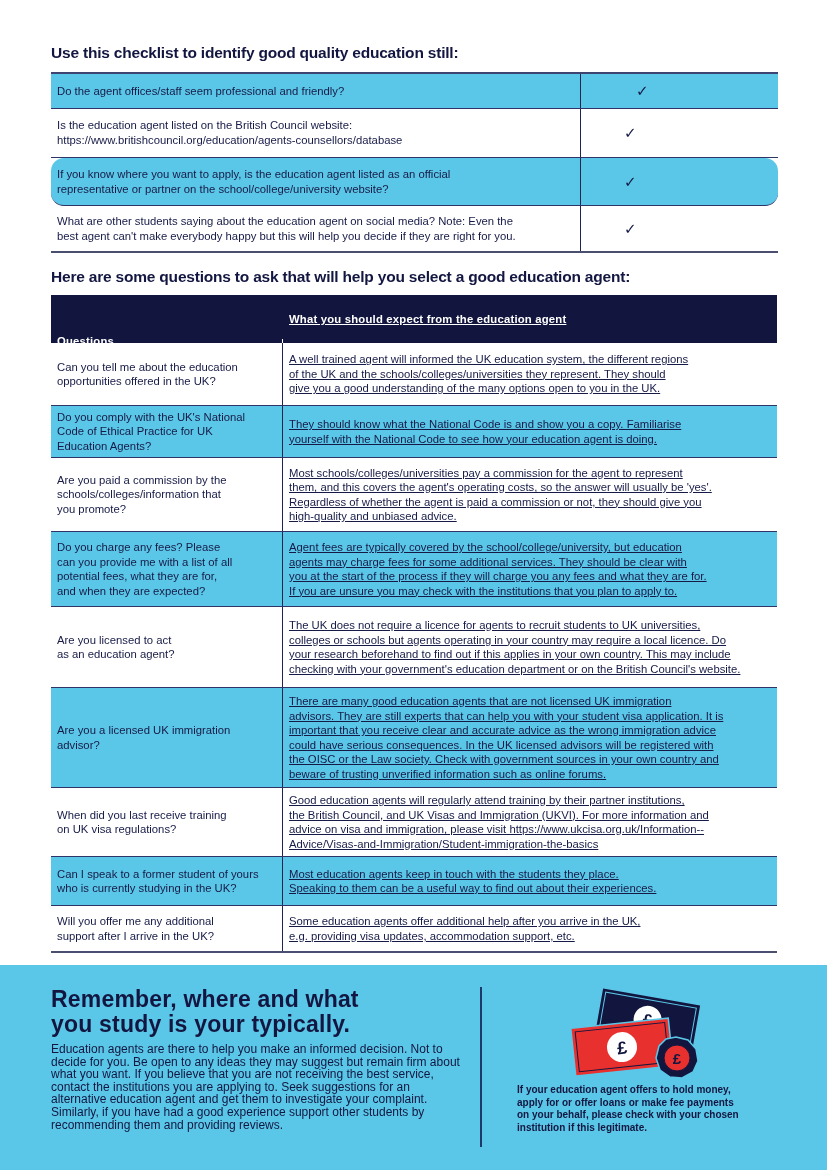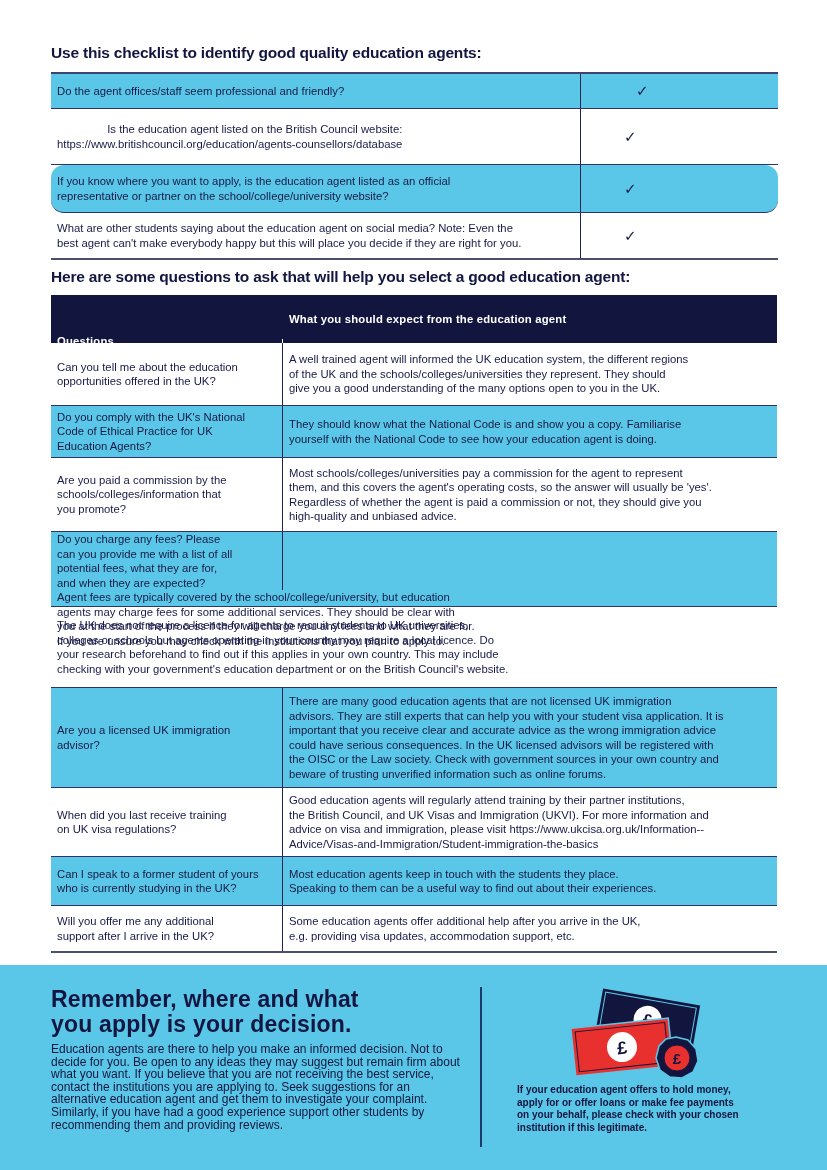--- a/index.html
+++ b/index.html
@@ -45,21 +45,21 @@
   .qt-head .qc { border-right: 1.5px solid #ffffff; margin-top: 44px; }
   .qt-row { display: flex; border-bottom: 1.5px solid #2e3566; }
   .qt-row:last-child { border-bottom: none; }
   .qt-row.blue { background: #5bc7e8; }
   .qc {
     width: 232px; padding: 0 6px; font-size: 11.3px; line-height: 14.5px;
     display: flex; align-items: center; border-right: 1.5px solid #1d2450;
   }
   .ac {
     flex: 1; padding: 0 6px; font-size: 11.3px; line-height: 14.5px;
-    display: flex; align-items: center;
+    display: flex; align-items: center; text-decoration: underline;
   }
   .ac span, .qc span, .cl-q span { white-space: pre-line; }
 
   
   .footer {
     position: absolute; left: 0; top: 965px; width: 827px; height: 205px;
     background: #5bc7e8;
   }
   .remember-title {
     position: absolute; left: 51px; top: 22px; width: 420px;
@@ -79,47 +79,47 @@
   }
   .warning-text {
     position: absolute; left: 517px; top: 119px; width: 250px;
     font-weight: bold; font-size: 10px; line-height: 12.5px; color: #121640;
     white-space: pre-line;
   }
 </style>
 </head>
 <body>
 
-<div class="section-title" style="top:44px;">Use this checklist to identify good quality education agents:</div>
+<div class="section-title" style="top:44px;">Use this checklist to identify good quality education still:</div>
 
 <div class="checklist">
   <div class="cl-row blue" style="height:35px;gap:12px;">
     <div class="cl-q">
         <span>Do the agent offices/staff seem professional and friendly?</span>
       </div>
     <div class="cl-c">✓</div>
   </div>
-  <div class="cl-row" style="height:56px;text-align:right;">
+  <div class="cl-row" style="height:49px;">
     <div class="cl-q">
         <span>Is the education agent listed on the British Council website:
 https://www.britishcouncil.org/education/agents-counsellors/database</span>
       </div>
     <div class="cl-c">✓</div>
   </div>
   <div class="cl-row blue" style="height:48px;border-radius:13px;">
     <div class="cl-q">
         <span>If you know where you want to apply, is the education agent listed as an official
 representative or partner on the school/college/university website?</span>
       </div>
     <div class="cl-c">✓</div>
   </div>
   <div class="cl-row" style="height:45px;">
     <div class="cl-q">
         <span>What are other students saying about the education agent on social media? Note: Even the
-best agent can't make everybody happy but this will place you decide if they are right for you.</span>
+best agent can't make everybody happy but this will help you decide if they are right for you.</span>
       </div>
     <div class="cl-c">✓</div>
   </div>
 </div>
 
 <div class="section-title" style="top:268px;">Here are some questions to ask that will help you select a good education agent:</div>
 
 <div class="qtable">
   <div class="qt-head">
     <div class="qc">Questions</div>
@@ -153,35 +153,39 @@
 schools/colleges/information that
 you promote?</span>
       </div>
     <div class="ac">
         <span>Most schools/colleges/universities pay a commission for the agent to represent
 them, and this covers the agent's operating costs, so the answer will usually be 'yes'.
 Regardless of whether the agent is paid a commission or not, they should give you
 high-quality and unbiased advice.</span>
       </div>
   </div>
-  <div class="qt-row blue" style="height:75px;flex-direction:column;">
+  <div class="qt-row blue" style="height:75px;">
     <div class="qc">
         <span>Do you charge any fees? Please
 can you provide me with a list of all
 potential fees, what they are for,
 and when they are expected?</span>
       </div>
     <div class="ac">
         <span>Agent fees are typically covered by the school/college/university, but education
 agents may charge fees for some additional services. They should be clear with
 you at the start of the process if they will charge you any fees and what they are for.
 If you are unsure you may check with the institutions that you plan to apply to.</span>
       </div>
   </div>
   <div class="qt-row" style="height:81px;">
+    <div class="qc">
+        <span>Are you licensed to act
+as an education agent?</span>
+      </div>
     <div class="ac">
         <span>The UK does not require a licence for agents to recruit students to UK universities,
 colleges or schools but agents operating in your country may require a local licence. Do
 your research beforehand to find out if this applies in your own country. This may include
 checking with your government's education department or on the British Council's website.</span>
       </div>
   </div>
   <div class="qt-row blue" style="height:100px;">
     <div class="qc">
         <span>Are you a licensed UK immigration
@@ -225,21 +229,21 @@
       </div>
     <div class="ac">
         <span>Some education agents offer additional help after you arrive in the UK,
 e.g. providing visa updates, accommodation support, etc.</span>
       </div>
   </div>
 </div>
 
 <div class="footer">
   <div class="remember-title">Remember, where and what
-you apply is your decision.</div>
+you study is your typically.</div>
   <div class="remember-body">Education agents are there to help you make an informed decision. Not to decide for you. Be open to any ideas they may suggest but remain firm about what you want. If you believe that you are not receiving the best service, contact the institutions you are applying to. Seek suggestions for an alternative education agent and get them to investigate your complaint. Similarly, if you have had a good experience support other students by recommending them and providing reviews.</div>
   <div class="footer-divider"></div>
 
   <svg class="money-illustration" viewBox="0 0 140 95">
 
     <g transform="rotate(10 75 30)">
       <rect x="30" y="8" width="100" height="48" fill="#12163f" stroke="#5bc7e8" stroke-width="1.5"></rect>
       <rect x="34" y="12" width="92" height="40" fill="none" stroke="#5bc7e8" stroke-width="1"></rect>
       <circle cx="80" cy="32" r="14" fill="#ffffff"></circle>
       <text x="80" y="38" text-anchor="middle" font-size="17" font-weight="bold" fill="#12163f" font-family="Liberation Sans, sans-serif">£</text>

